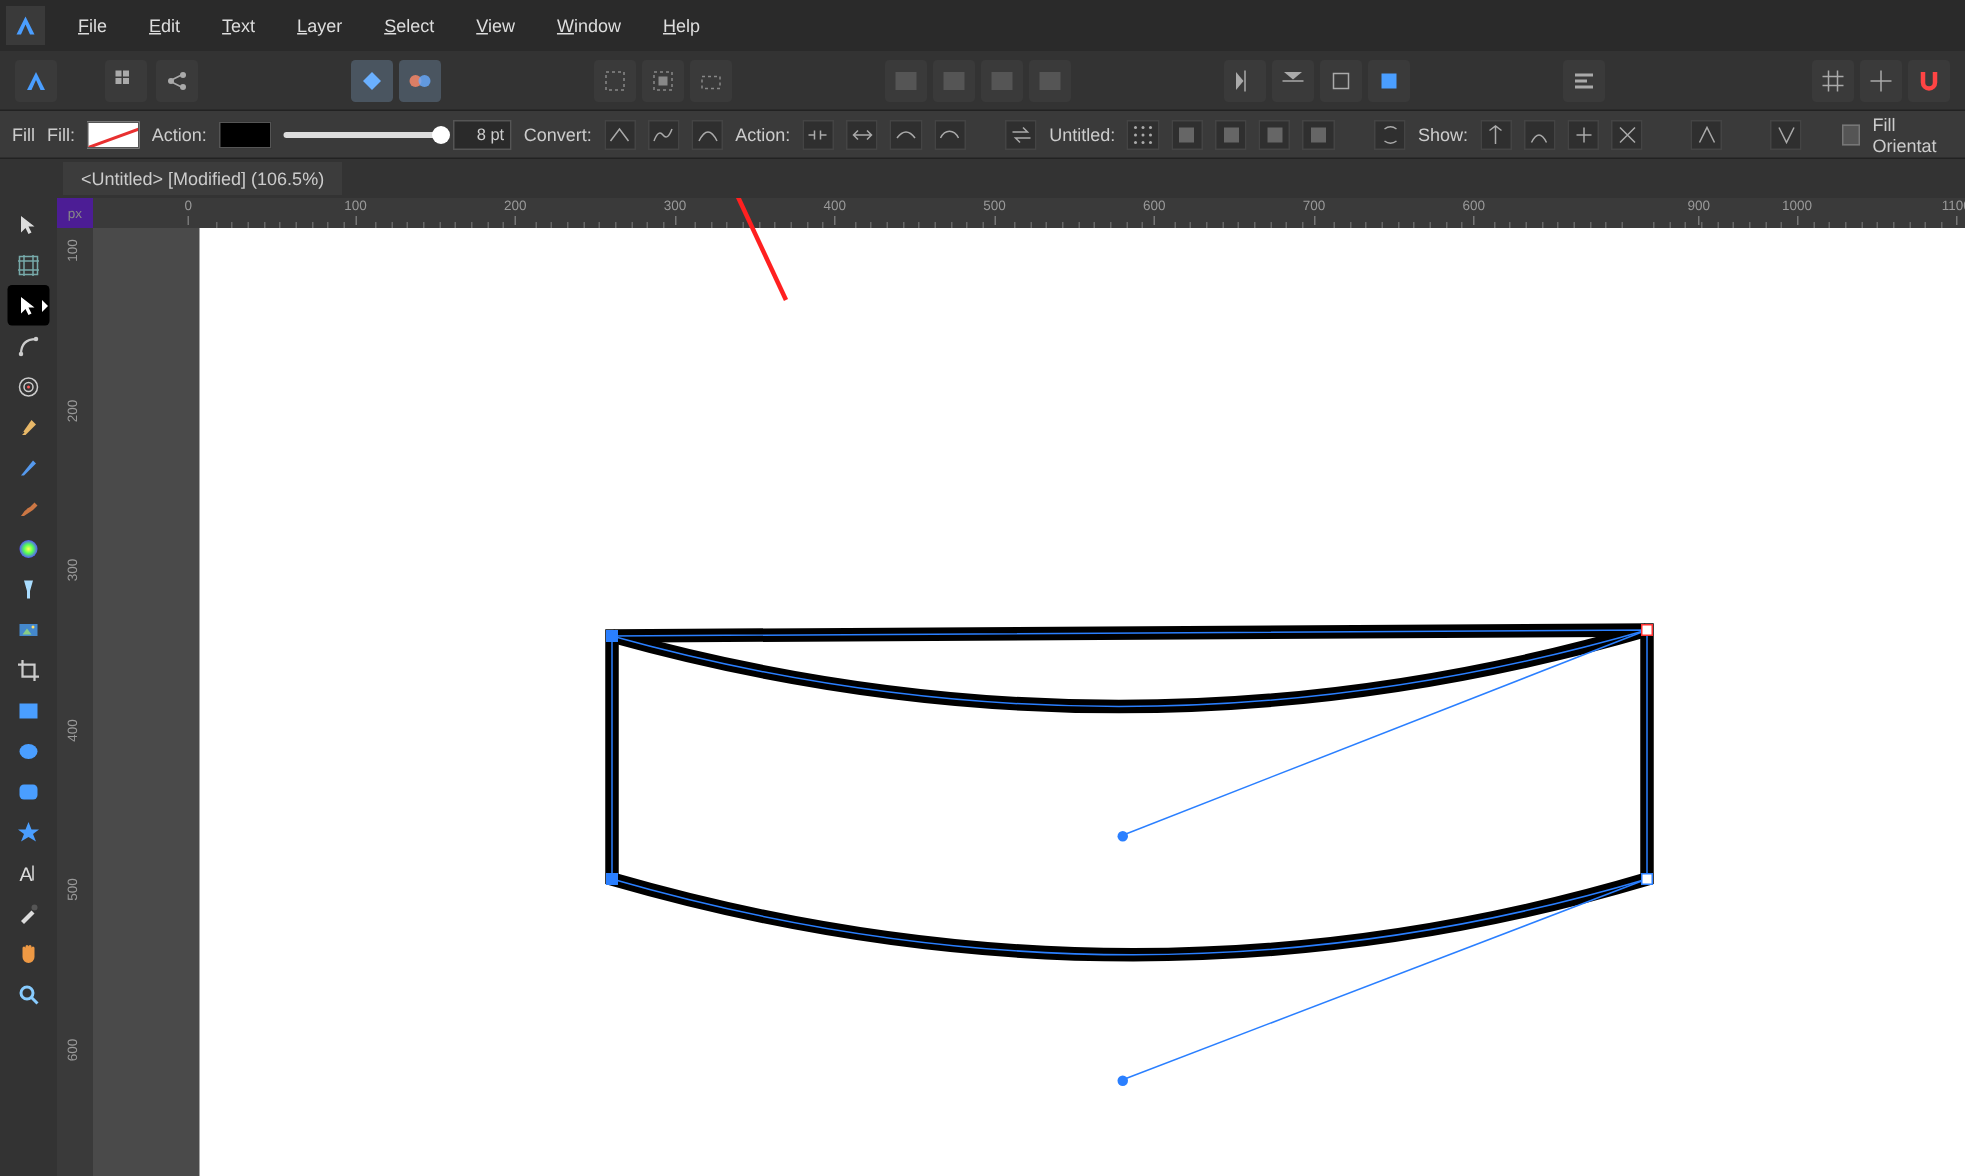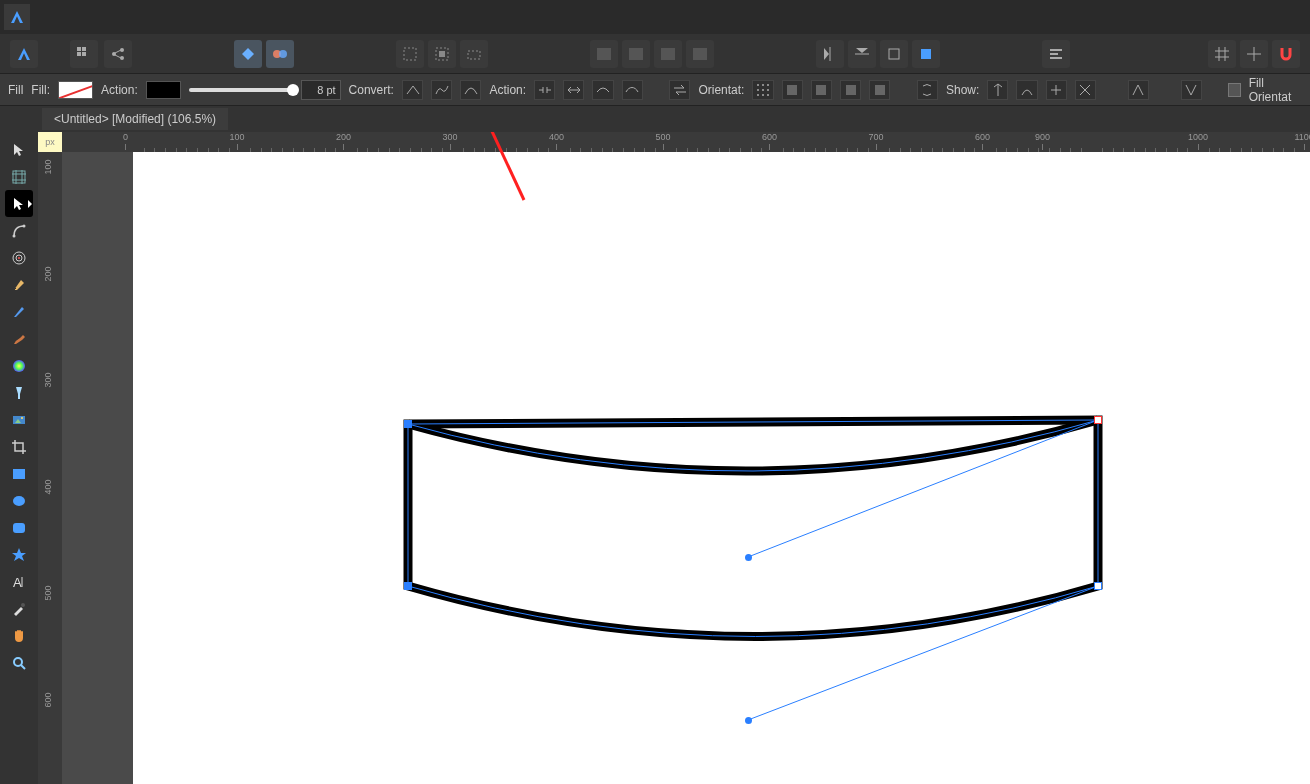--- a/index.html
+++ b/index.html
@@ -39,21 +39,21 @@
 
 .workspace { position: absolute; left: 0; top: 132px; right: 0; bottom: 0; display: flex; }
 .left-tools { width: 38px; background: #333; display: flex; flex-direction: column; align-items: center; padding-top: 4px; gap: 0px; }
 .tool { width: 28px; height: 27px; display:flex; align-items:center; justify-content:center; border-radius:3px; position:relative;}
 .tool.active{background:#000;}
 .tool.active::after{content:"";position:absolute;right:1px;top:50%;transform:translateY(-50%);border-left:4px solid #fff;border-top:4px solid transparent;border-bottom:4px solid transparent;}
 
 .canvas-wrap { flex: 1; position: relative; background: #4a4a4a; overflow:hidden;}
 .ruler-h { position:absolute; left: 24px; top: 0; right:0; height: 20px; background: #3a3a3a; }
 .ruler-v { position:absolute; left: 0; top: 20px; width: 24px; bottom:0; background: #3a3a3a; }
-.ruler-corner{position:absolute;left:0;top:0;width:24px;height:20px;background:#fef9c3;color:#888;font-size:9px;display:flex;align-items:center;justify-content:center;}
+.ruler-corner{position:absolute;left:0;top:0;width:24px;height:20px;background:#4c1d95;color:#888;font-size:9px;display:flex;align-items:center;justify-content:center;}
 .ruler-h .tick{position:absolute;top:0;font-size:9px;color:#999;display:flex;flex-direction:column;align-items:center;}
 .ruler-h .tick .mark{width:1px;height:6px;background:#777;margin-top:2px;}
 .ruler-h .minor{position:absolute;bottom:0;width:1px;height:4px;background:#666;}
 .ruler-v .tick{position:absolute;left:0;font-size:9px;color:#999;display:flex;align-items:center;}
 .ruler-v .tick .label{transform:rotate(-90deg);transform-origin:center;width:20px;text-align:center;}
 
 .canvas{position:absolute;left:95px;top:20px;width:1180px;height:632px;background:#fff;}
 
 .node-sq{position:absolute;width:8px;height:8px;border:1px solid #2a7fff;background:#2a7fff;}
 .node-sq.open{background:#fff;}
@@ -67,20 +67,30 @@
 </style>
 </head>
 <body>
 
 <div class="menubar">
   <div class="app-icon">
     <svg viewBox="0 0 24 24">
         <path d="M4 20 L12 4 L20 20 L16 20 L12 11 L8 20 Z" fill="#4a9eff"></path>
       </svg>
   </div>
+  <div id="menu-holder" style="display: flex;">
+      <div class="menu-item"><span class="ul">F</span>ile</div>
+      <div class="menu-item"><span class="ul">E</span>dit</div>
+      <div class="menu-item"><span class="ul">T</span>ext</div>
+      <div class="menu-item"><span class="ul">L</span>ayer</div>
+      <div class="menu-item"><span class="ul">S</span>elect</div>
+      <div class="menu-item"><span class="ul">V</span>iew</div>
+      <div class="menu-item"><span class="ul">W</span>indow</div>
+      <div class="menu-item"><span class="ul">H</span>elp</div>
+    </div>
 </div>
 
 <div class="main-toolbar">
   <div class="tb-btn">
     <svg viewBox="0 0 24 24" width="18" height="18">
         <path d="M4 20 L12 4 L20 20 L16 20 L12 11 L8 20 Z" fill="#4a9eff"></path>
       </svg>
   </div>
   <div class="tb-sep"></div>
   <div class="tb-btn">
@@ -248,21 +258,21 @@
       <svg width="16" height="12" viewBox="0 0 16 12">
         <path d="M2 8 C5 2 11 2 14 8" stroke="#aaa" fill="none"></path>
       </svg>
     </div>
   <div style="width:12px"></div>
   <div class="icon-btn">
       <svg width="16" height="12" viewBox="0 0 16 12">
         <path d="M2 4h10l-3-3M14 8H4l3 3" stroke="#aaa" fill="none"></path>
       </svg>
     </div>
-  <span class="ctx-label">Orientat:</span>
+  <span class="ctx-label">Untitled:</span>
   <div class="icon-btn">
       <svg width="14" height="14" viewBox="0 0 14 14">
         <circle cx="2" cy="2" r="1" fill="#aaa"></circle>
         <circle cx="7" cy="2" r="1" fill="#aaa"></circle>
         <circle cx="12" cy="2" r="1" fill="#aaa"></circle>
         <circle cx="2" cy="7" r="1" fill="#aaa"></circle>
         <circle cx="7" cy="7" r="1" fill="#aaa"></circle>
         <circle cx="12" cy="7" r="1" fill="#aaa"></circle>
         <circle cx="2" cy="12" r="1" fill="#aaa"></circle>
         <circle cx="7" cy="12" r="1" fill="#aaa"></circle>
@@ -568,21 +578,21 @@
         </div>
         <div class="minor" style="left: 933.65px;"></div>
         <div class="minor" style="left: 944.3px;"></div>
         <div class="minor" style="left: 954.95px;"></div>
         <div class="minor" style="left: 965.6px;"></div>
         <div class="minor" style="left: 976.25px;"></div>
         <div class="minor" style="left: 986.9px;"></div>
         <div class="minor" style="left: 997.55px;"></div>
         <div class="minor" style="left: 1008.2px;"></div>
         <div class="minor" style="left: 1018.85px;"></div>
-        <div class="tick" style="left: 973px;">
+        <div class="tick" style="left: 1063px;">
           <span>900</span>
           <div class="mark"></div>
         </div>
         <div class="minor" style="left: 1040.15px;"></div>
         <div class="minor" style="left: 1050.8px;"></div>
         <div class="minor" style="left: 1061.45px;"></div>
         <div class="minor" style="left: 1072.1px;"></div>
         <div class="minor" style="left: 1082.75px;"></div>
         <div class="minor" style="left: 1093.4px;"></div>
         <div class="minor" style="left: 1104.05px;"></div>

